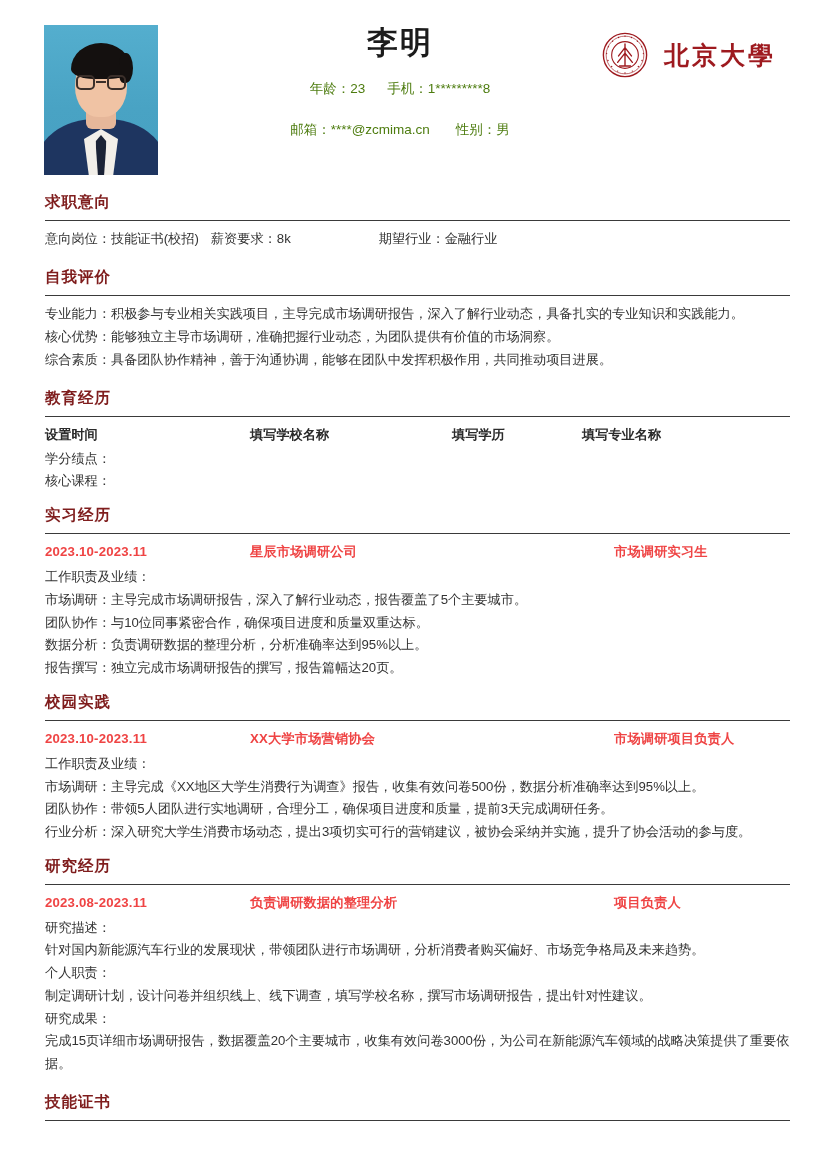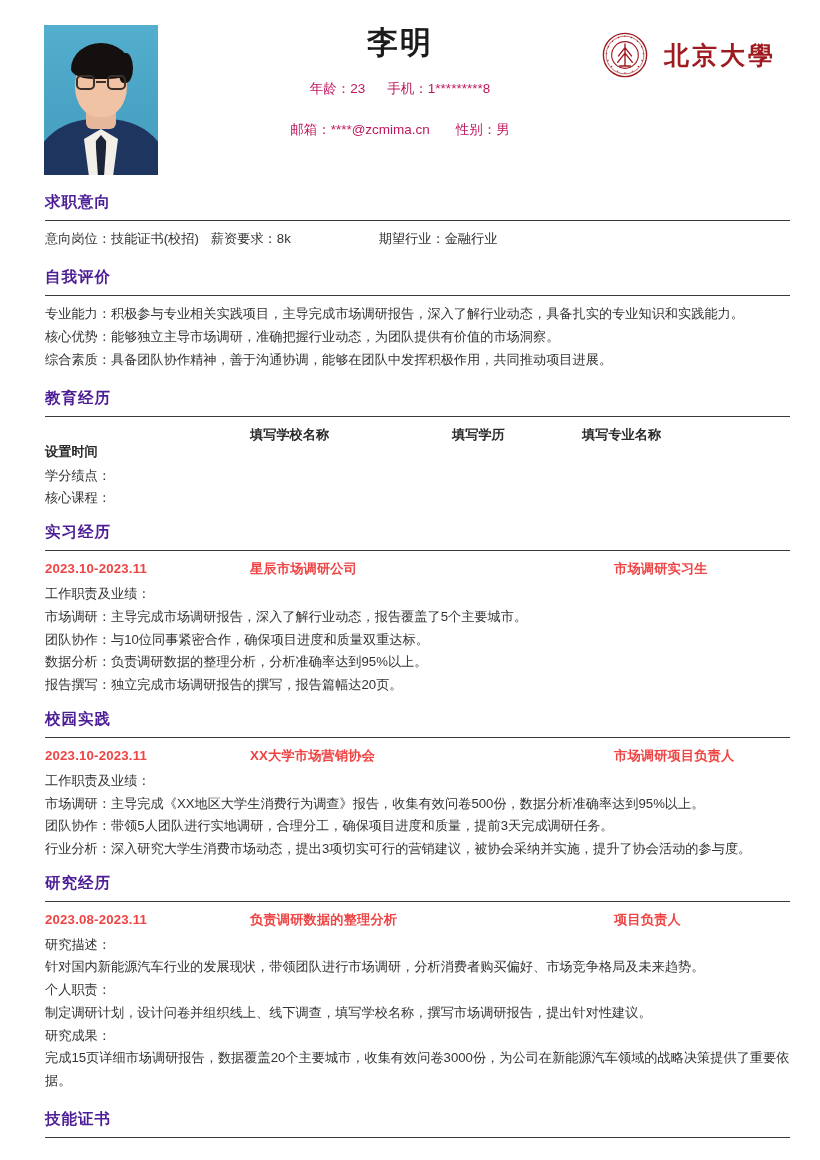--- a/index.html
+++ b/index.html
@@ -157,21 +157,21 @@
   .name {
     font-size: 31px;
     font-weight: bold;
     color: #1b1b1b;
     letter-spacing: 2px;
     line-height: 1.2;
   }
   .meta-row {
     margin-top: 16px;
     font-size: 13.5px;
-    color: #be185d;
+    color: #4d7c0f;
     line-height: 1.85;
     white-space: nowrap;
   }
   .meta-row .gap { display: inline-block; width: 22px; }
   .meta-row .gap2 { display: inline-block; width: 26px; }
 
   .uni-logo {
     position: absolute;
     right: 14px;
     top: 32px;
@@ -193,21 +193,21 @@
     white-space: nowrap;
   }
 
   
   .section { margin-top: 16px; }
   .section.tight { margin-top: 12px; }
 
   .sec-title {
     font-size: 15.5px;
     font-weight: bold;
-    color: #4c1d95;
+    color: #7f1d1d;
     letter-spacing: 1px;
     padding-left: 15px;
     padding-bottom: 7px;
   }
   .sec-rule {
     height: 1.4px;
     background: #3a3a3a;
     margin-left: 15px;
     margin-right: 0;
   }
@@ -226,21 +226,21 @@
   .intent-row .sp-lg { display: inline-block; width: 88px; }
 
   
   .edu-head {
     display: flex;
     font-weight: bold;
     font-size: 13.2px;
     color: #2b2b2b;
     margin-bottom: 1px;
   }
-  .edu-head .c1 { width: 205px; flex: 0 0 205px; margin-top: 17px; }
+  .edu-head .c1 { width: 205px; flex: 0 0 205px; }
   .edu-head .c2 { width: 202px; flex: 0 0 202px; }
   .edu-head .c3 { width: 130px; flex: 0 0 130px; }
   .edu-head .c4 { flex: 1 1 auto; }
 
   
   .exp-head {
     display: flex;
     font-weight: bold;
     font-size: 13.2px;
     color: #ef4444;

